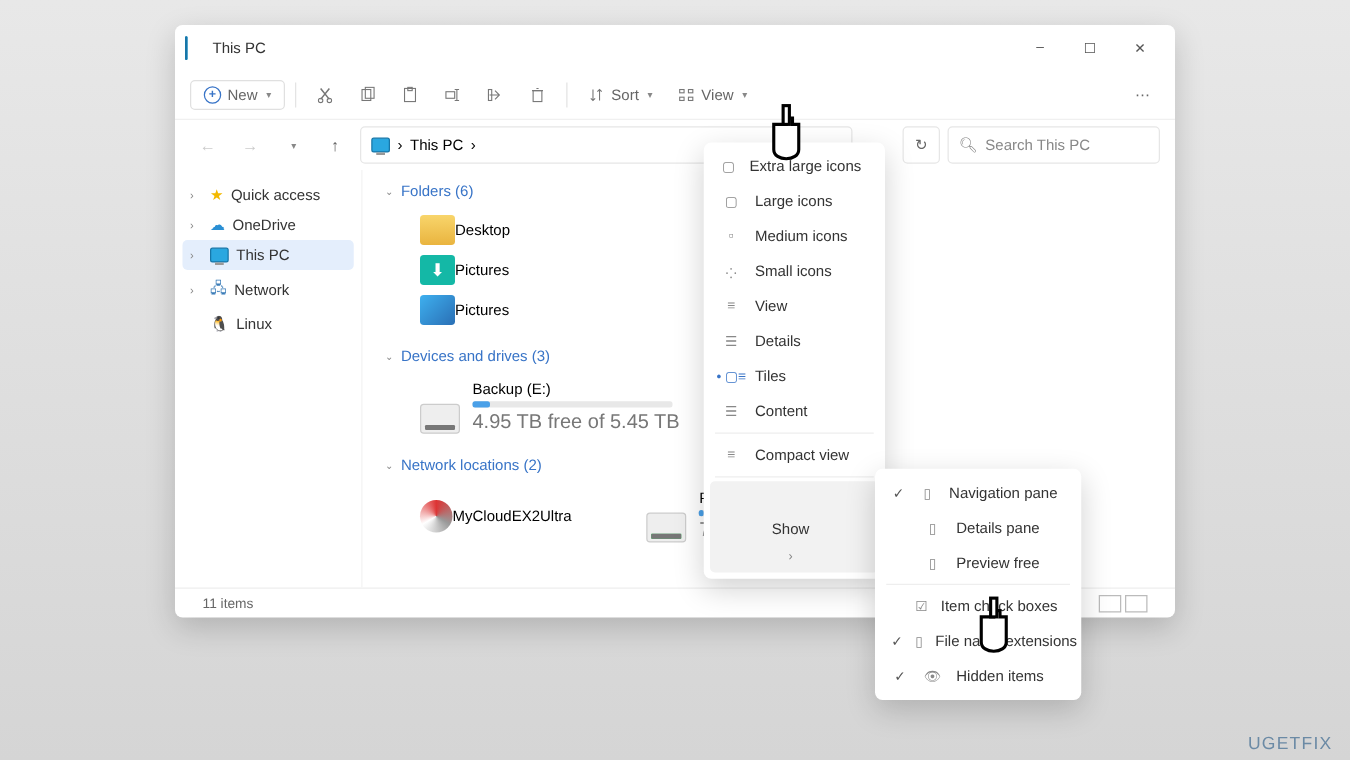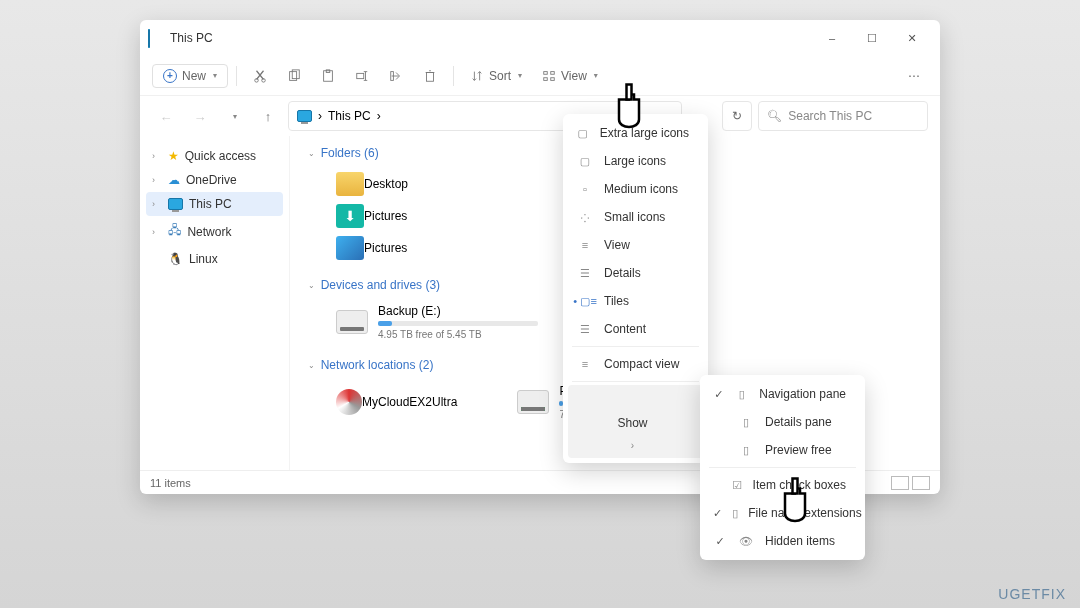--- a/index.html
+++ b/index.html
@@ -38,32 +38,32 @@
 
 .main { flex: 1; padding: 10px 16px; overflow: auto; }
 .section { margin-bottom: 14px; }
 .sechdr { display: flex; align-items: center; gap: 6px; color: #3874c7; font-size: 12px; margin-bottom: 8px; }
 .folder-item { display: flex; align-items: center; gap: 0; padding: 4px 30px; font-size: 12px; }
 .folder-ico { width: 28px; height: 24px; border-radius: 3px; }
 .folder-yellow { background: linear-gradient(#f8d56b,#e9b43f); }
 .folder-dl { background: #14b8a6; display:flex;align-items:center;justify-content:center;color:#fff;font-size:14px;}
 .folder-pic { background: linear-gradient(135deg,#3eb0ef,#2a6fb5); }
 
-.drive { display: flex; align-items: center; gap: 10px; padding: 4px 30px; }
+.drive { display: flex; align-items: flex-end; gap: 10px; padding: 4px 30px; }
 .drive-ico { width: 32px; height: 24px; background: #eee; border: 1px solid #ccc; border-radius: 3px; position:relative; }
 .drive-ico::after{content:'';position:absolute;bottom:2px;left:3px;right:3px;height:4px;background:#777;border-radius:1px;}
 .drive-info { font-size: 12px; }
 .drive-bar { width: 160px; height: 5px; background: #e8e8e8; border-radius: 2px; margin: 3px 0; }
 .drive-fill { height: 100%; background: #4aa0e8; border-radius: 2px; }
-.drive-sub { font-size: 10px; color: #777; }
+.drive-sub { font-size: 16px; color: #777; }
 
 .netloc { display: flex; align-items: center; padding: 4px 30px; font-size: 12px; }
 .net-ico { width: 26px; height: 26px; background: conic-gradient(#d33, #999, #fff, #d33); border-radius: 50%; }
 
-.statusbar { height: 24px; border-top: 1px solid #eee; display: flex; align-items: center; padding: 0 10px; font-size: 11px; color: #666; }
+.statusbar { height: 24px; border-top: 1px solid #eee; display: flex; align-items: center; padding: 0 22px; font-size: 11px; color: #666; }
 .statusbar .spacer { flex: 1; }
 .sbtn { width: 18px; height: 14px; margin-left: 3px; border: 1px solid #bbb; }
 
 
 .menu { position: absolute; background: #fff; border-radius: 6px; box-shadow: 0 8px 24px rgba(0,0,0,0.18); padding: 5px; font-size: 12px; }
 .mitem { display: flex; align-items: center; gap: 10px; padding: 7px 14px 7px 8px; border-radius: 4px; color: #333; white-space: nowrap; }
 .mitem:hover, .mitem.hov { background: #f2f2f2; flex-direction: column; }
 .micon { width: 18px; height: 14px; display: flex; align-items: center; justify-content: center; color: #888; font-size: 11px; }
 .msep { height: 1px; background: #eee; margin: 3px 4px; }
 .mchk { width: 14px; text-align: center; color: #555; font-size: 11px; }

